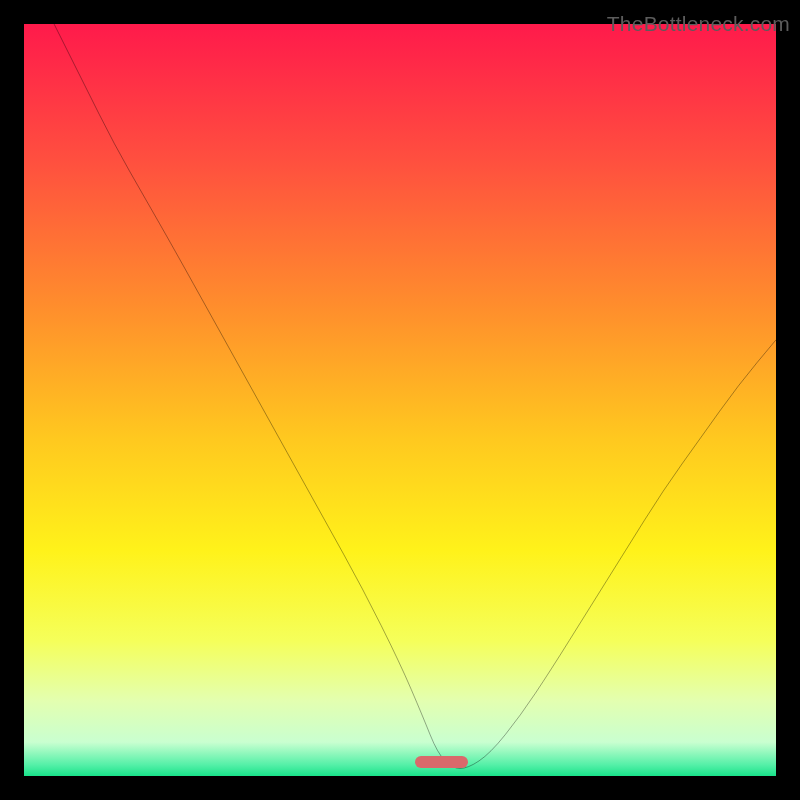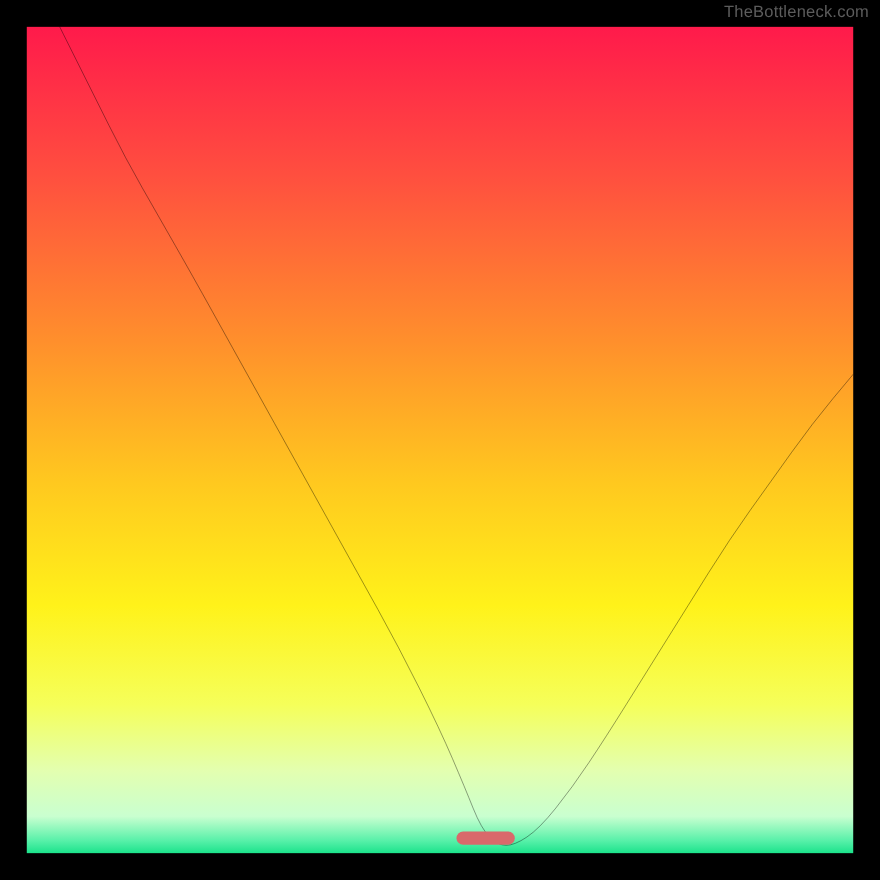--- a/index.html
+++ b/index.html
@@ -39,24 +39,24 @@
     top: 0;
     width: 100%;
     height: 100%;
   }
   .marker {
     position: absolute;
     border-radius: 999px;
   }
   .watermark {
     position: absolute;
-    top: 2px;
+    top: 12px;
     right: 10px;
     font-family: Arial, Helvetica, sans-serif;
-    font-size: 15px;
+    font-size: 21px;
     color: #5c5c5c;
     letter-spacing: 0.2px;
   }
 </style>
 </head>
 <body>
 
 <div class="frame">
 
   <div class="plot-area">

